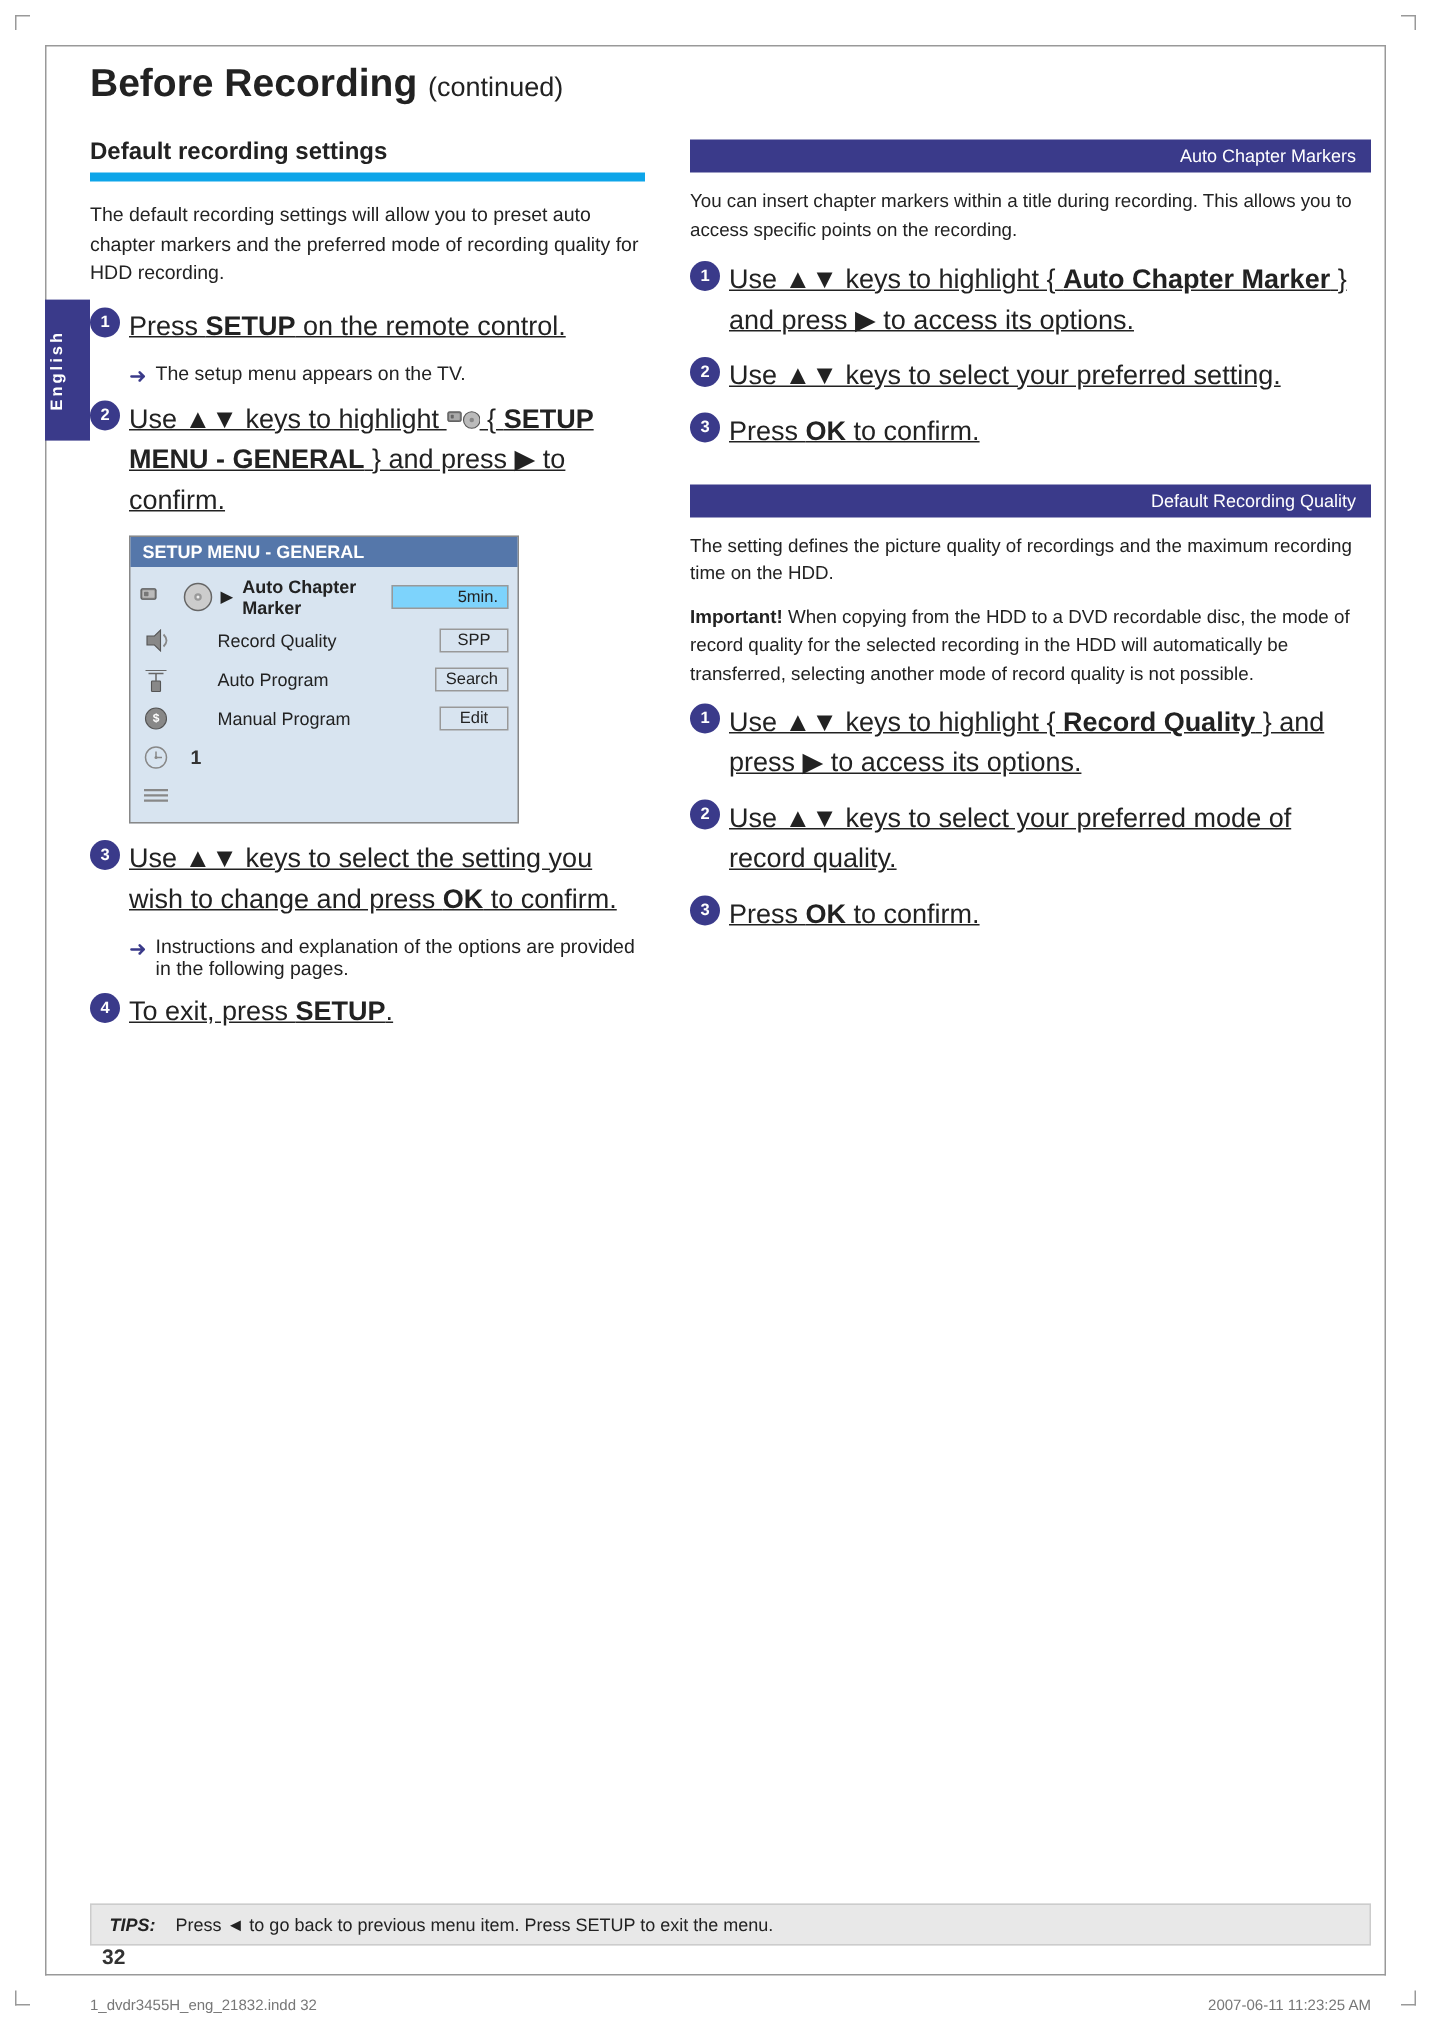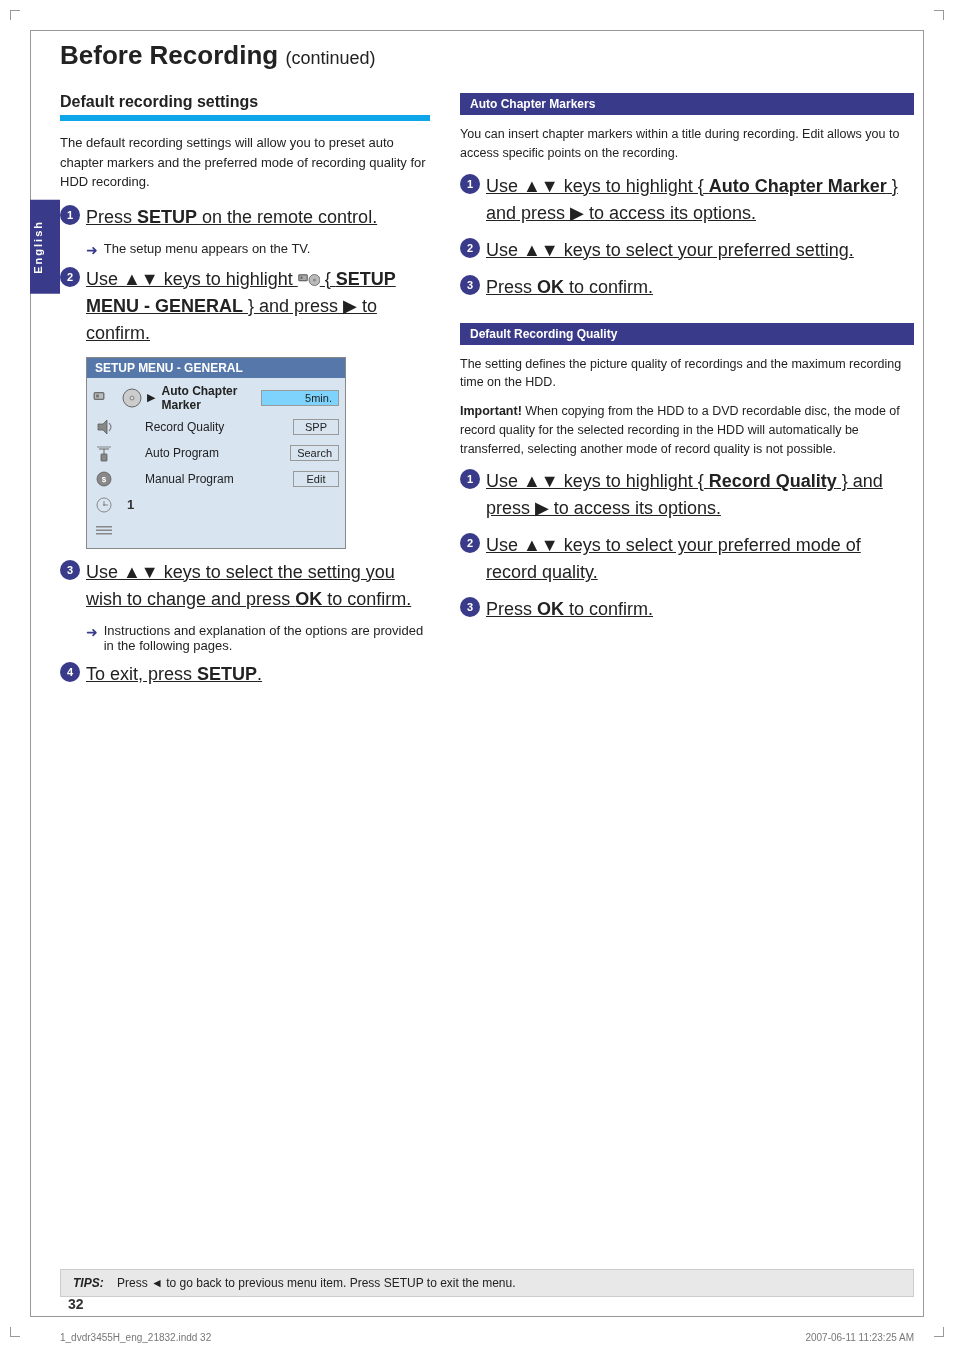--- a/index.html
+++ b/index.html
@@ -189,23 +189,24 @@
     }
 
     
     .right-section {
       margin-bottom: 22px;
     }
     .right-section-title {
       background: #3a3a8a;
       color: #fff;
       font-size: 12px;
-      font-weight: bold;
+      font-weight: normal;
       padding: 4px 10px;
       margin-bottom: 10px;
+      text-align: right;
     }
     .right-section-body {
       font-size: 12.5px;
       line-height: 1.5;
       margin-bottom: 10px;
     }
 
     
     .tips-bar {
       position: absolute;
@@ -391,21 +392,21 @@
           To exit, press <strong>SETUP</strong>.
         </div>
       </div>
 
     </div>
 
     <div class="col-right">
 
       <div class="right-section">
         <div class="right-section-title">Auto Chapter Markers</div>
-        <div class="right-section-body">You can insert chapter markers within a title during recording. Edit allows you to access specific points on the recording.</div>
+        <div class="right-section-body">You can insert chapter markers within a title during recording. This allows you to access specific points on the recording.</div>
 
         <div class="step">
           <span class="step-num">1</span>
           <div class="step-text">
             Use ▲▼ keys to highlight { <strong>Auto Chapter Marker</strong> } and press ▶ to access its options.
           </div>
         </div>
 
         <div class="step">
           <span class="step-num">2</span>

